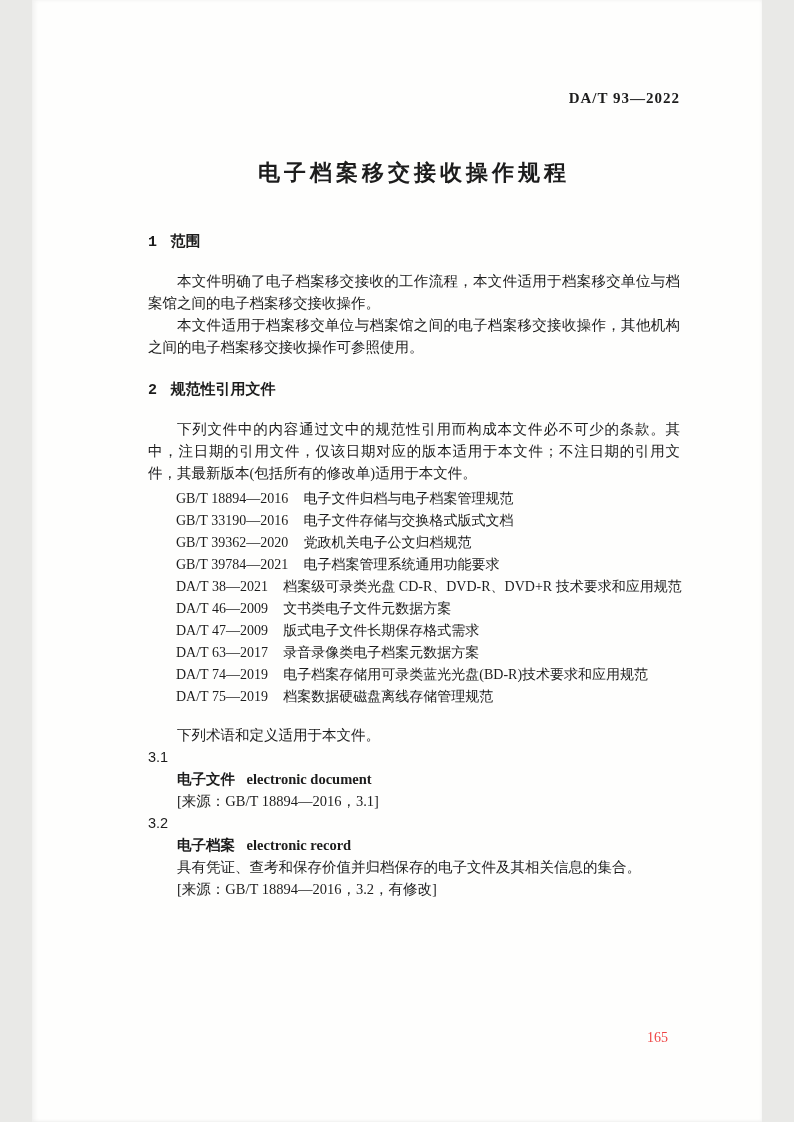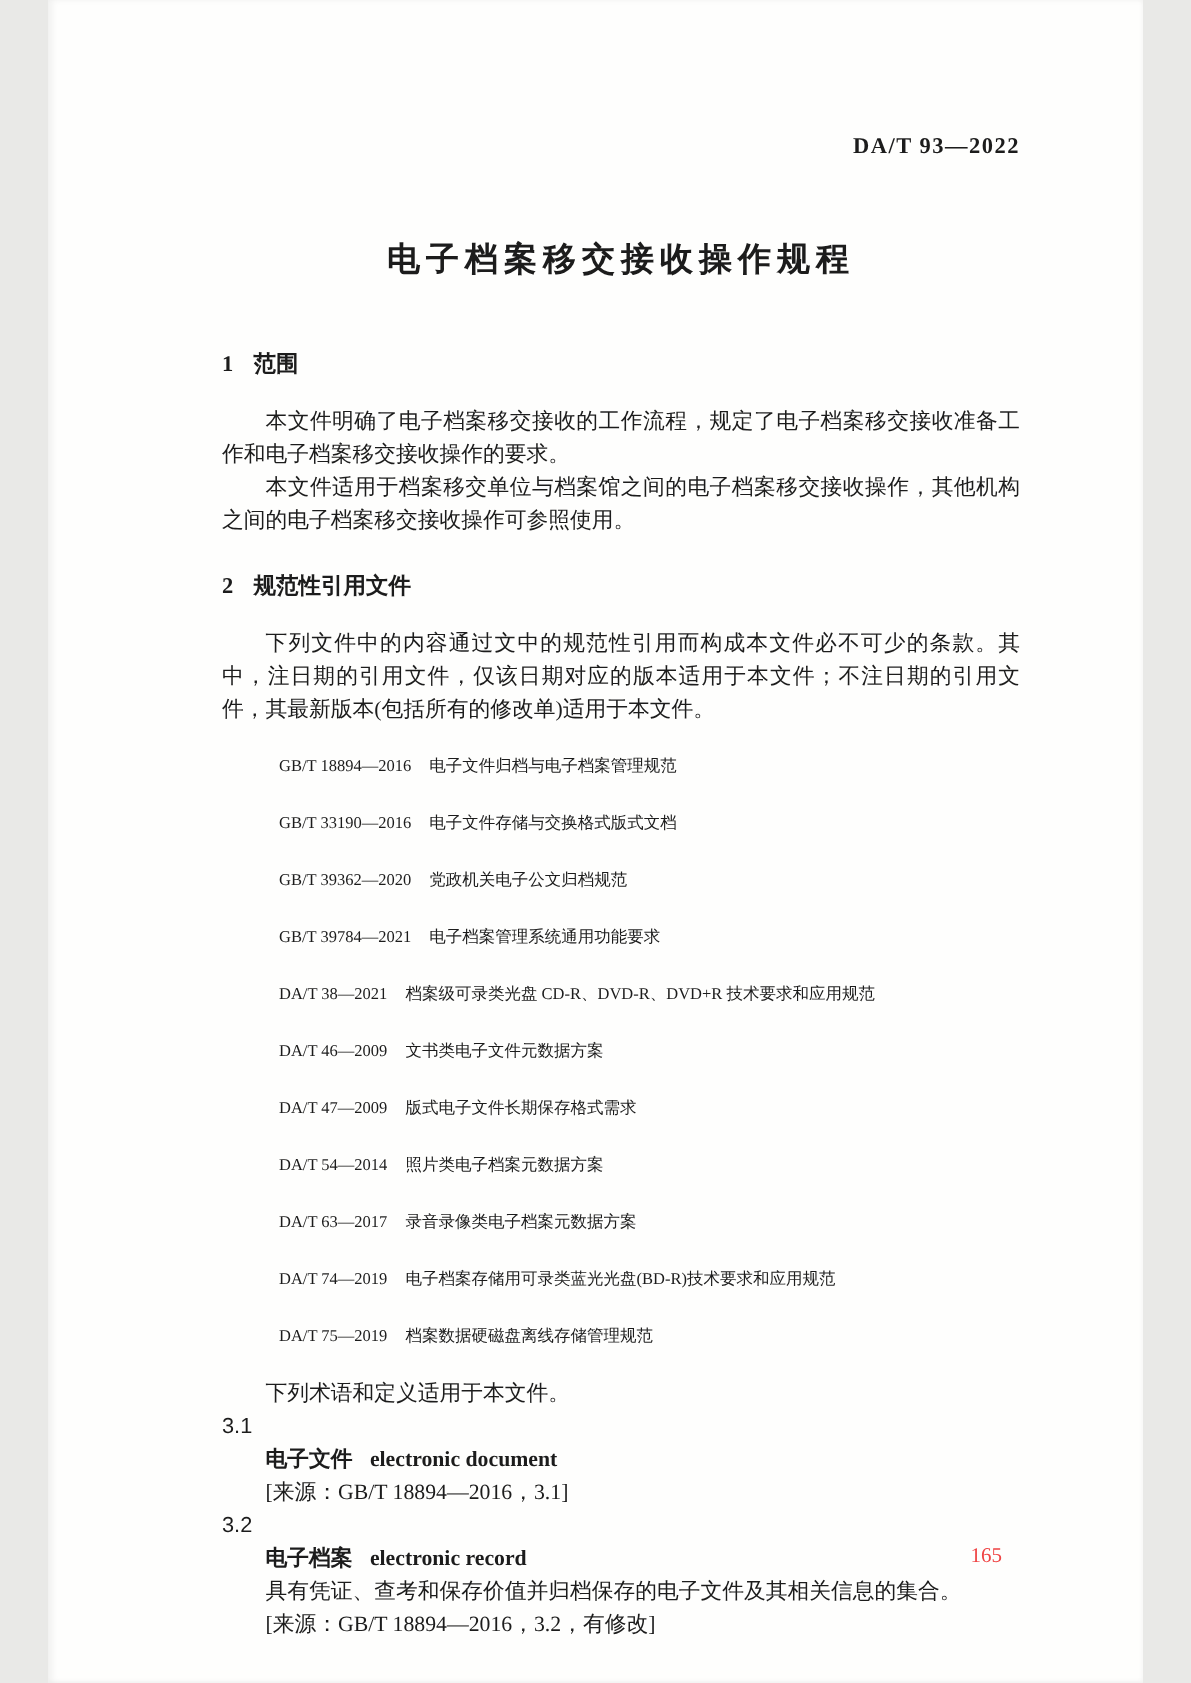--- a/index.html
+++ b/index.html
@@ -28,21 +28,21 @@
     margin: 50px 0 0 0;
     text-align: center;
     font-family: "Liberation Sans", "DejaVu Sans", sans-serif;
     font-weight: bold;
     font-size: 22px;
     line-height: 30px;
     letter-spacing: 4px;
   }
   .sec-heading {
     margin: 0;
-    font-family: Liberation Serif, serif;
+    font-family: Liberation Mono, monospace;
     font-weight: bold;
     font-size: 15px;
     line-height: 22px;
   }
   .sec-heading .sec-num { margin-right: 0.9em; }
   .mt-sec1 { margin-top: 44px; }
   .mt-sec2 { margin-top: 22px; }
   .mt-sec3 { margin-top: 10px; }
 
   .body-p {
@@ -50,24 +50,24 @@
     font-family: "Liberation Serif", "DejaVu Serif", serif;
     font-size: 14.5px;
     line-height: 22px;
     text-align: justify;
   }
   .indent { text-indent: 2em; }
   .mt-para { margin-top: 16px; }
 
   .ref-list { margin-top: 4px; }
   .ref-row {
-    margin: 16px;
+    margin: 0;
     padding-left: 2em;
     font-family: "Liberation Serif", "DejaVu Serif", serif;
-    font-size: 11px;
+    font-size: 14px;
     line-height: 22px;
     white-space: nowrap;
   }
   .ref-title { margin-left: 1.1em; }
 
   .term-id {
     margin: 0;
     font-family: "Liberation Sans", "DejaVu Sans", sans-serif;
     font-size: 14.5px;
     line-height: 22px;
@@ -103,39 +103,38 @@
 <div class="page">
 
   <div class="doc-code">DA/T 93—2022</div>
 
   <h1 class="doc-title">电子档案移交接收操作规程</h1>
 
   <section>
     <h2 class="sec-heading mt-sec1">
       <span class="sec-num">1</span><span>范围</span>
     </h2>
-    <p class="body-p indent mt-para">本文件明确了电子档案移交接收的工作流程，规定了电子档案移交接收准备工作和电子档案移交接收操作的要求。</p>
+    <p class="body-p indent mt-para">本文件明确了电子档案移交接收的工作流程，本文件适用于档案移交单位与档案馆之间的电子档案移交接收操作。</p>
     <p class="body-p indent">本文件适用于档案移交单位与档案馆之间的电子档案移交接收操作，其他机构之间的电子档案移交接收操作可参照使用。</p>
   </section>
 
   <section>
     <h2 class="sec-heading mt-sec2">
       <span class="sec-num">2</span><span>规范性引用文件</span>
     </h2>
     <p class="body-p indent mt-para">下列文件中的内容通过文中的规范性引用而构成本文件必不可少的条款。其中，注日期的引用文件，仅该日期对应的版本适用于本文件；不注日期的引用文件，其最新版本(包括所有的修改单)适用于本文件。</p>
 
     <div class="ref-list">
       <p class="ref-row"><span class="ref-code">GB/T 18894—2016</span><span class="ref-title">电子文件归档与电子档案管理规范</span></p>
       <p class="ref-row"><span class="ref-code">GB/T 33190—2016</span><span class="ref-title">电子文件存储与交换格式版式文档</span></p>
       <p class="ref-row"><span class="ref-code">GB/T 39362—2020</span><span class="ref-title">党政机关电子公文归档规范</span></p>
       <p class="ref-row"><span class="ref-code">GB/T 39784—2021</span><span class="ref-title">电子档案管理系统通用功能要求</span></p>
       <p class="ref-row"><span class="ref-code">DA/T 38—2021</span><span class="ref-title">档案级可录类光盘 CD-R、DVD-R、DVD+R 技术要求和应用规范</span></p>
       <p class="ref-row"><span class="ref-code">DA/T 46—2009</span><span class="ref-title">文书类电子文件元数据方案</span></p>
       <p class="ref-row"><span class="ref-code">DA/T 47—2009</span><span class="ref-title">版式电子文件长期保存格式需求</span></p>
-      <p class="ref-row"><span class="ref-code">DA/T 54—2014</span><span class="ref-title">照片类电子档案元数据方案</span></p>
       <p class="ref-row"><span class="ref-code">DA/T 63—2017</span><span class="ref-title">录音录像类电子档案元数据方案</span></p>
       <p class="ref-row"><span class="ref-code">DA/T 74—2019</span><span class="ref-title">电子档案存储用可录类蓝光光盘(BD-R)技术要求和应用规范</span></p>
       <p class="ref-row"><span class="ref-code">DA/T 75—2019</span><span class="ref-title">档案数据硬磁盘离线存储管理规范</span></p>
     </div>
   </section>
 
   <section>
     <p class="body-p indent mt-para">下列术语和定义适用于本文件。</p>
 
     <div>

